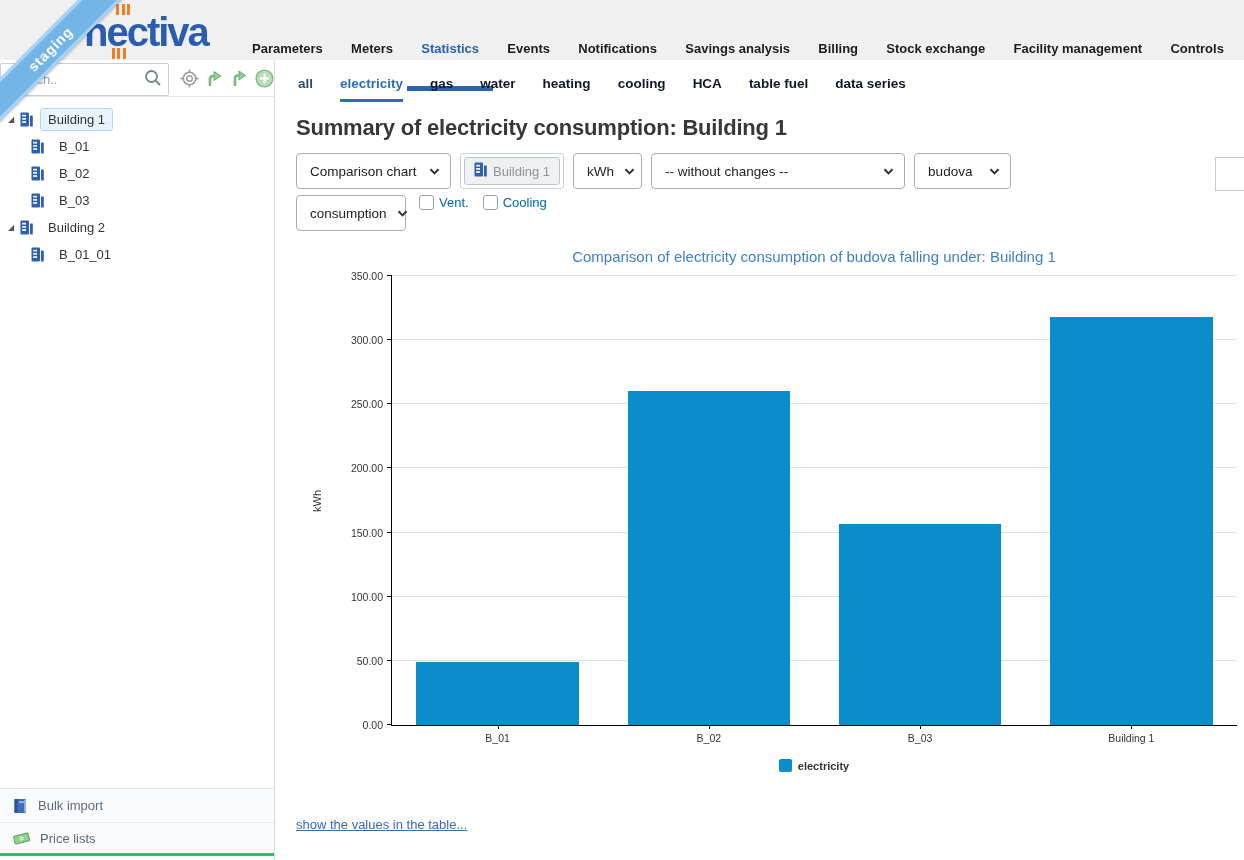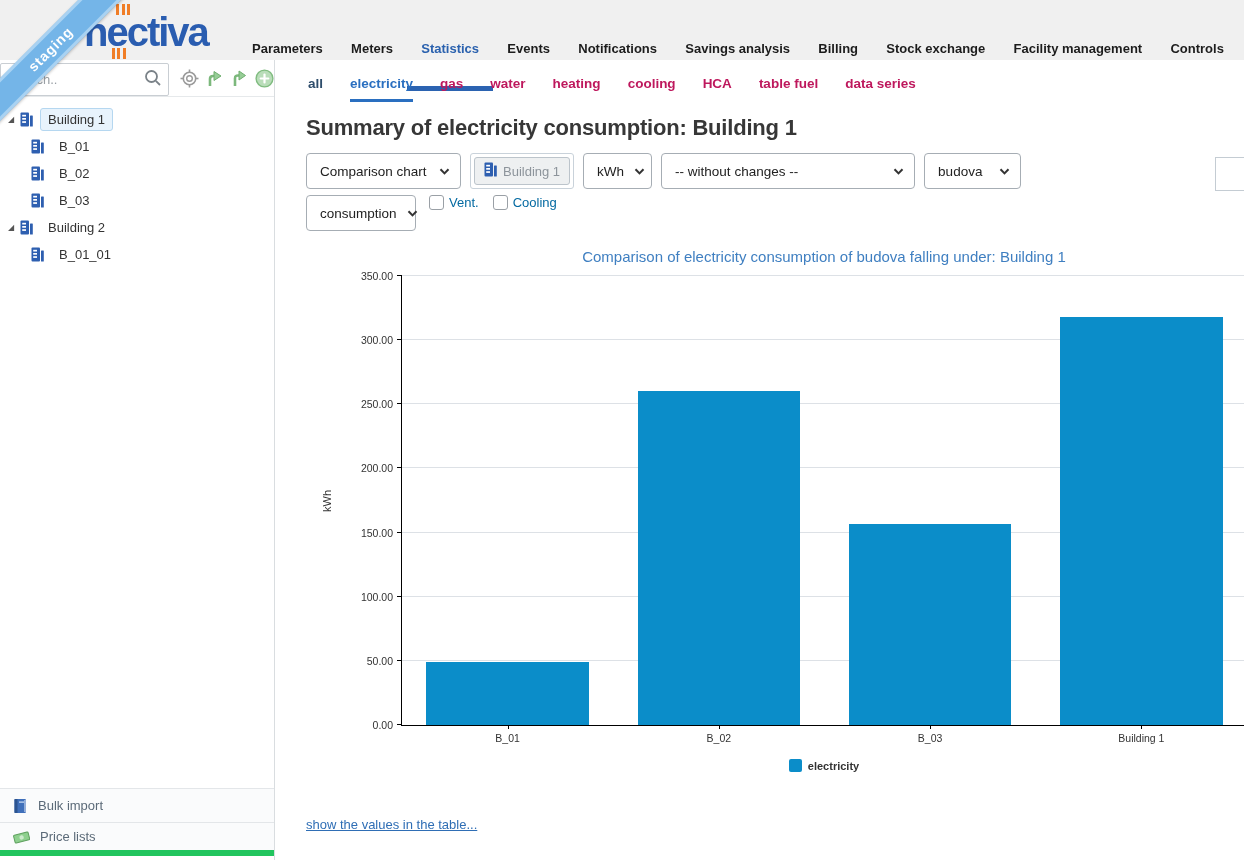--- a/index.html
+++ b/index.html
@@ -42,27 +42,27 @@
   .tree { padding-top:9px; }
   .tree-row { display:flex; align-items:center; height:27px; font-size:13px; color:#333; cursor:pointer; }
   .tree-row .expander { width:12px; text-align:center; font-size:8px; color:#555; margin-left:3px; }
   .tree-row.lvl0 { padding-left:2px; }
   .tree-row.lvl1 { padding-left:28px; }
   .tree-row .t-icon { margin:0 7px 0 3px; display:flex; }
   .tree-label { padding:3px 7px; border:1px solid transparent; border-radius:3px; }
   .tree-label.selected { background:#e8f3fc; border-color:#b5d7f0; }
   .side-footer { position:absolute; left:0; right:0; bottom:4px; }
   .footer-row { height:34px; display:flex; align-items:center; padding-left:13px; background:#fafbfc; border-top:1px solid #e3e6e9; color:#5b6a78; font-size:13px; cursor:pointer; }
-  .footer-row:last-child { border-bottom:6px solid #22c55e; }
+  .footer-row:last-child { border-bottom:3px solid #22c55e; }
   .footer-row .f-icon { margin-right:10px; display:flex; }
 
   
-  .main { position:absolute; left:276px; top:60px; right:0; bottom:0; padding-left:30px;border-radius:10px; }
+  .main { position:absolute; left:276px; top:60px; right:0; bottom:0; padding-left:20px;border-radius:10px; }
   .tabs { display:flex; gap:27px; margin-top:16px; margin-left:2px; }
-  .tab { font-size:13.5px; font-weight:bold; color:#be185d; padding-bottom:8px; cursor:pointer; border-bottom:3px solid transparent; }
+  .tab { font-size:13.5px; font-weight:bold; color:#0f172a; padding-bottom:8px; cursor:pointer; border-bottom:3px solid transparent; }
   .tab.dark { color:#2e4d6b; }
   .tab.active { color:#2a6fc0; border-bottom-color:#2a6fc0; }
   h1.page-title { margin-top:13px; font-size:22px; color:#373737; letter-spacing:-0.2px; }
   .controls-row { display:flex; gap:9px; margin-top:12px; align-items:flex-start; }
   .controls-row.second { margin-top:6px; }
   .sel { height:36px; border:1px solid #a6adb4; border-radius:4px; background:#fff;
          display:flex; align-items:center; justify-content:space-between; padding:0 10px 0 13px;
          font-size:13.5px; color:#222; cursor:pointer; }
   .sel .chev { margin-left:10px; display:flex; }
   .chip-box { height:36px; border:1px solid #c9d2da; border-radius:3px; background:#fff; padding:3px; cursor:pointer; }

